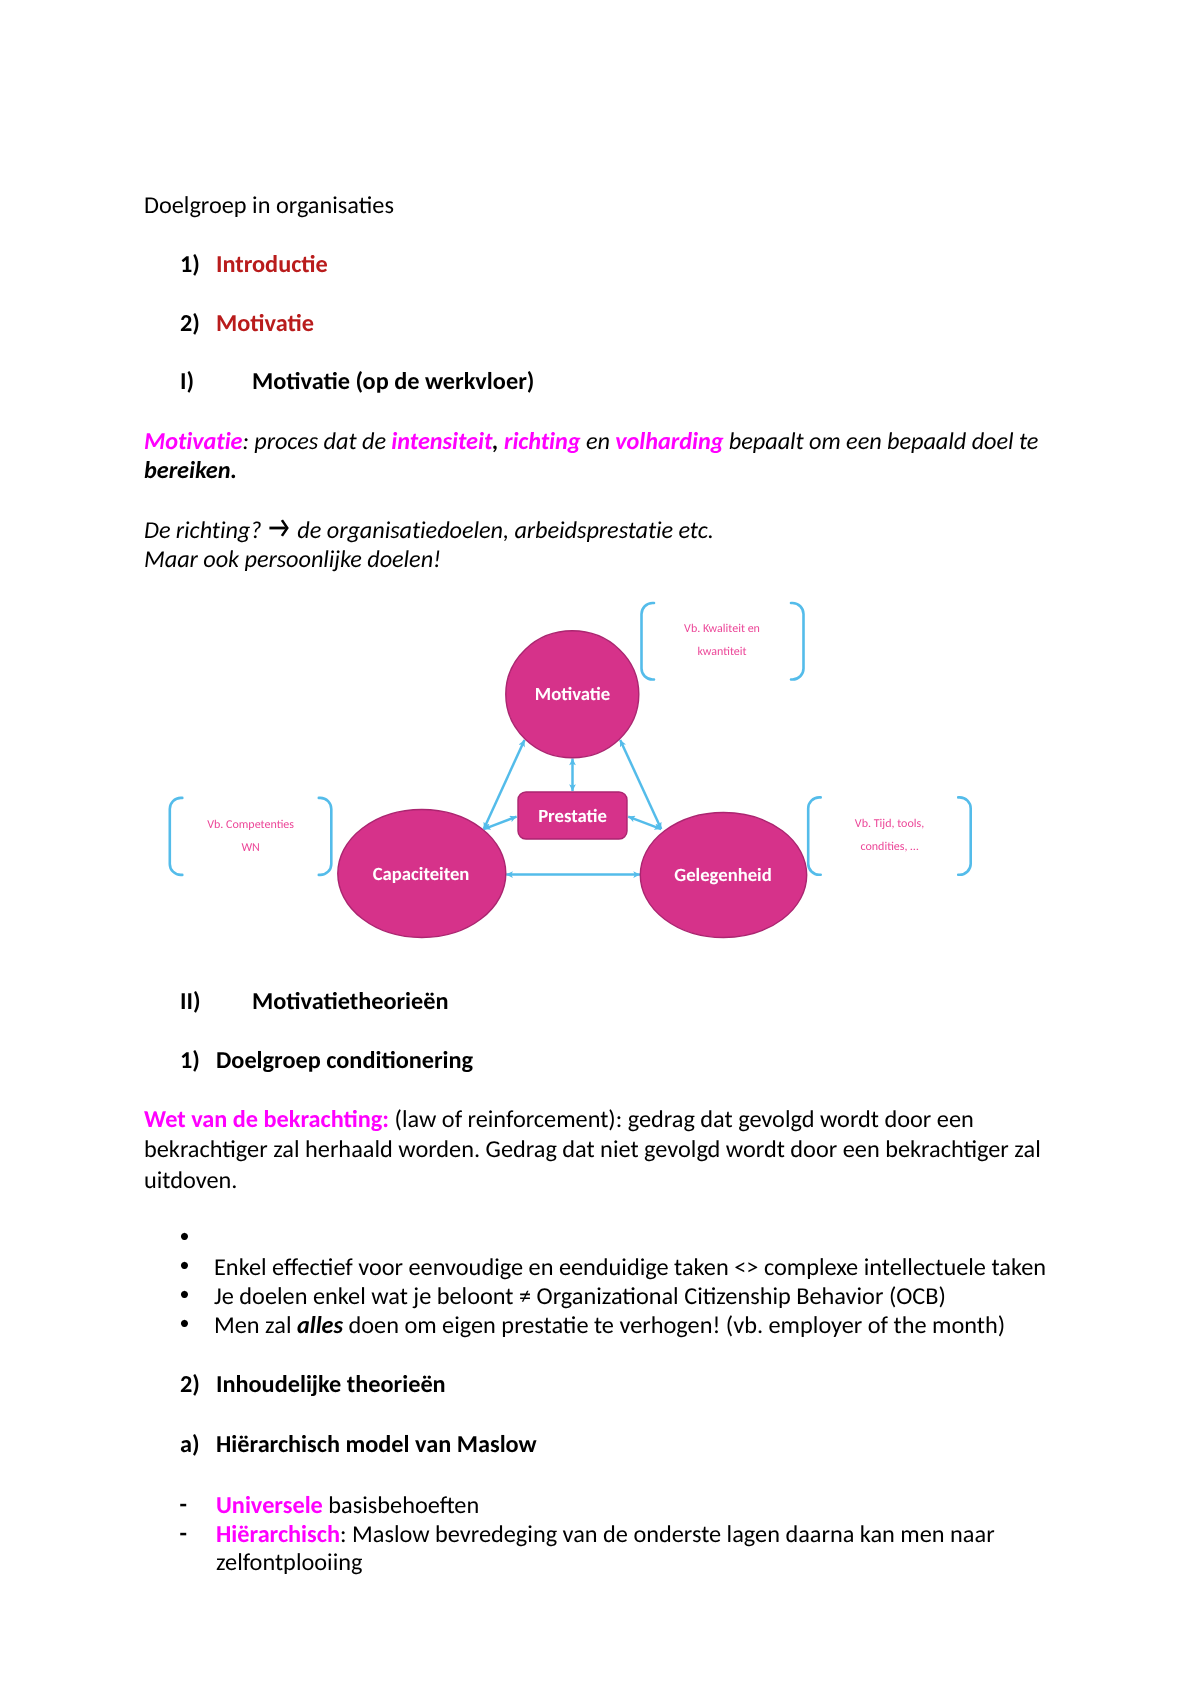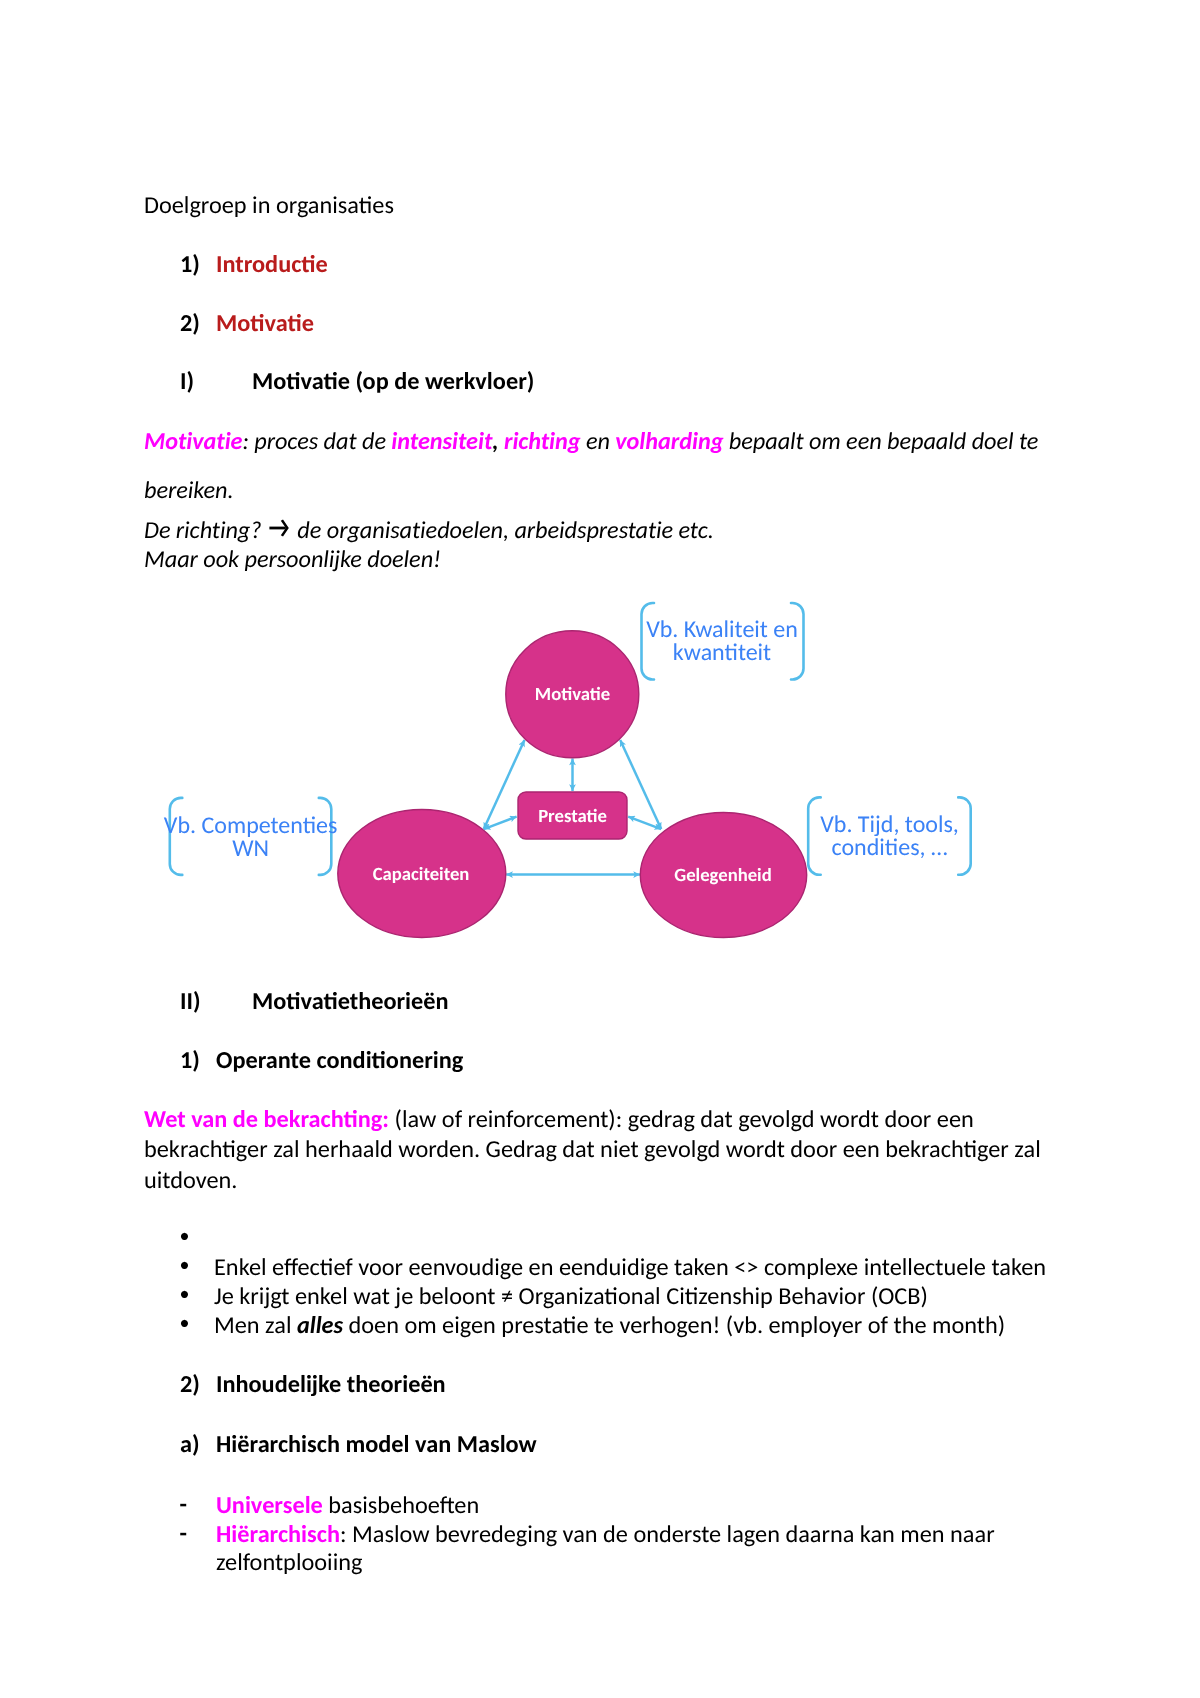--- a/index.html
+++ b/index.html
@@ -15,42 +15,42 @@
   .blue{color:#b91c1c;}
   .mag{color:#FF00FF;}
   .arw{display:inline-block;position:relative;top:-1px;width:20px;margin:0 2.5px;}
   .arwicon{display:block;fill:#000;}
   .para{position:absolute;font-size:24.3px;line-height:31.5px;}
   #diagram{position:absolute;left:0;top:0;}
   #diagram-wrap{position:absolute;left:0;top:0;width:1200px;height:1698px;}
   .nodelbl{position:absolute;transform:translate(-50%,-50%);white-space:nowrap;
            color:#ffffff;font-weight:700;font-size:18.7px;line-height:18.7px;letter-spacing:0px;}
   .calloutlbl{position:absolute;transform:translate(-50%,-50%);text-align:center;
-              white-space:nowrap;font-size:24px;line-height:23.3px;color:#3b82f6;}
+              white-space:nowrap;font-size:12px;line-height:23.3px;color:#ec4899;}
 </style>
 </head>
 <body>
 
 <div class="page">
 
   <div class="ln" style="left:144px;top:144px;">Doelgroep in organisaties</div>
 
   <div class="ln b" style="left:180px;top:203px;">1)</div>
   <div class="ln b blue" style="left:216px;top:203px;">Introductie</div>
 
   <div class="ln b" style="left:180px;top:262px;">2)</div>
   <div class="ln b blue" style="left:216px;top:262px;">Motivatie</div>
 
   <div class="ln b" style="left:180px;top:320px;">I)</div>
   <div class="ln b" style="left:252px;top:320px;">Motivatie (op de werkvloer)</div>
 
   <div class="para i" style="left:144px;top:380px;width:920px;">
     <span class="b mag">Motivatie</span><span>: proces dat de </span><span class="b mag">intensiteit</span><span class="b">,</span><span> </span><span class="b mag">richting</span><span> en </span><span class="b mag">volharding</span><span> bepaalt om een bepaald doel te</span>
   </div>
-  <div class="ln i" style="left:144px;top:429px;">bereiken.</div>
+  <div class="ln i" style="left:144px;top:409px;font-weight:bold;">bereiken.</div>
 
   <div class="ln i" style="left:144px;top:469px;"><span>De richting? </span><span class="arw"><svg class="arwicon" viewBox="0 0 200 180" width="20" height="18">
           <path d="M4,76 L168,76 L168,104 L4,104 Z"></path>
           <path d="M118,17 L140,4 L198,90 L140,176 L118,163 L168,90 Z"></path>
         </svg></span><span> de organisatiedoelen, arbeidsprestatie etc.</span></div>
   <div class="ln i" style="left:144px;top:498px;">Maar ook persoonlijke doelen!</div>
 
   <div id="diagram-wrap">
     <svg id="diagram" width="1200" height="1698" viewBox="0 0 1200 1698">
       <defs>
@@ -97,33 +97,33 @@
     <div class="calloutlbl" style="left:889.5px;top:790px;text-align:center;">
       <div>Vb. Tijd, tools,</div>
       <div>condities, …</div>
     </div>
   </div>
 
   <div class="ln b" style="left:180px;top:940px;">II)</div>
   <div class="ln b" style="left:252px;top:940px;">Motivatietheorieën</div>
 
   <div class="ln b" style="left:180px;top:999px;">1)</div>
-  <div class="ln b" style="left:216px;top:999px;">Operante conditionering</div>
+  <div class="ln b" style="left:216px;top:999px;">Doelgroep conditionering</div>
 
   <div class="ln" style="left:144px;top:1058px;"><span class="b mag">Wet van de bekrachting:</span><span> (law of reinforcement): gedrag dat gevolgd wordt door een</span></div>
   <div class="ln" style="left:144px;top:1088px;">bekrachtiger zal herhaald worden. Gedrag dat niet gevolgd wordt door een bekrachtiger zal</div>
   <div class="ln" style="left:144px;top:1119px;">uitdoven.</div>
 
   <div class="ln bulletglyph" style="left:179.5px;top:1175px;">•</div>
 
   <div class="ln bulletglyph" style="left:179.5px;top:1204px;">•</div>
   <div class="ln" style="left:214px;top:1206px;">Enkel effectief voor eenvoudige en eenduidige taken &lt;&gt; complexe intellectuele taken</div>
 
   <div class="ln bulletglyph" style="left:179.5px;top:1233px;">•</div>
-  <div class="ln" style="left:214px;top:1235px;">Je krijgt enkel wat je beloont ≠ Organizational Citizenship Behavior (OCB)</div>
+  <div class="ln" style="left:214px;top:1235px;">Je doelen enkel wat je beloont ≠ Organizational Citizenship Behavior (OCB)</div>
 
   <div class="ln bulletglyph" style="left:179.5px;top:1262px;">•</div>
   <div class="ln" style="left:214px;top:1264px;"><span>Men zal </span><span class="b i">alles</span><span> doen om eigen prestatie te verhogen! (vb. employer of the month)</span></div>
 
   <div class="ln b" style="left:180px;top:1323px;">2)</div>
   <div class="ln b" style="left:216px;top:1323px;">Inhoudelijke theorieën</div>
 
   <div class="ln b" style="left:180px;top:1383px;">a)</div>
   <div class="ln b" style="left:216px;top:1383px;">Hiërarchisch model van Maslow</div>
 

